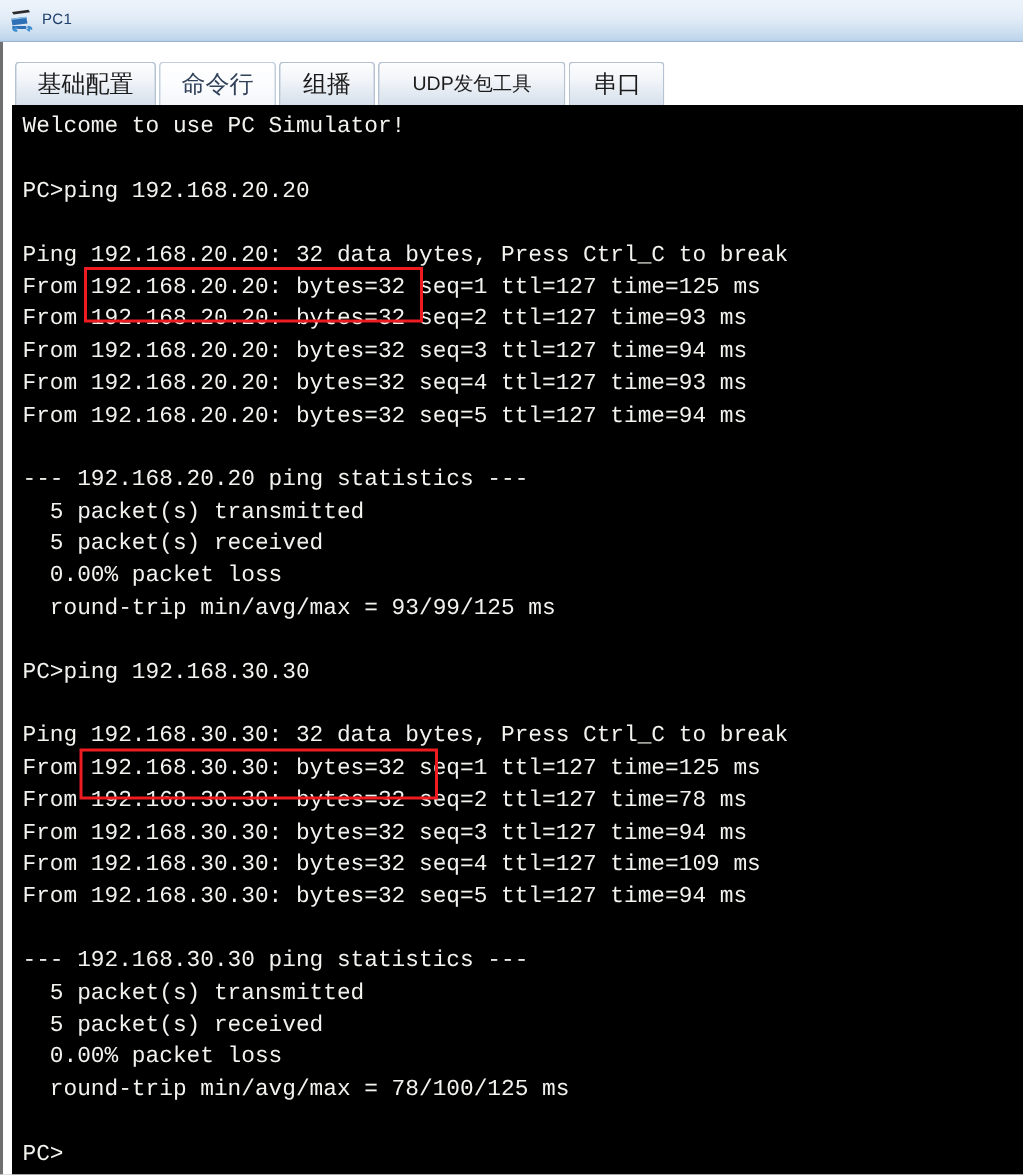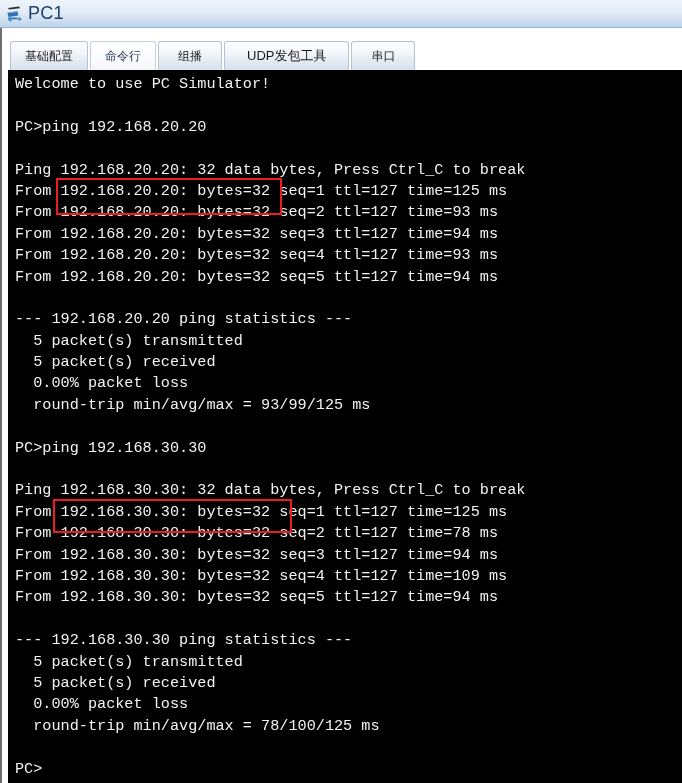--- a/index.html
+++ b/index.html
@@ -38,21 +38,21 @@
   }
   .titlebar-icon {
     width: 18px;
     height: 18px;
     margin-right: 4px;
     flex: 0 0 auto;
     display: block;
   }
   .titlebar-title {
     font-family: "Liberation Sans", sans-serif;
-    font-size: 18px;
+    font-size: 10px;
     color: #1f3f6b;
     letter-spacing: 0.2px;
     white-space: nowrap;
   }
 
   
   .client {
     position: absolute;
     left: 0;
     top: 28px;
@@ -83,21 +83,21 @@
   }
   .tab {
     height: 29px;
     min-width: 64px;
     padding: 0 14px;
     box-sizing: border-box;
     display: flex;
     align-items: center;
     justify-content: center;
     font-family: "Liberation Sans", sans-serif;
-    font-size: 12px;
+    font-size: 16px;
     color: #1b1b1b;
     background: linear-gradient(to bottom, #fdfdfe 0%, #f2f5f9 40%, #e3eaf2 70%, #d6e0ec 100%);
     border: 1px solid #b4c2d2;
     border-bottom: none;
     border-radius: 3px 3px 0 0;
     white-space: nowrap;
   }
   .tab.active {
     background: linear-gradient(to bottom, #ffffff 0%, #fbfcfe 55%, #f3f6fa 100%);
     border-color: #c3cedc;

